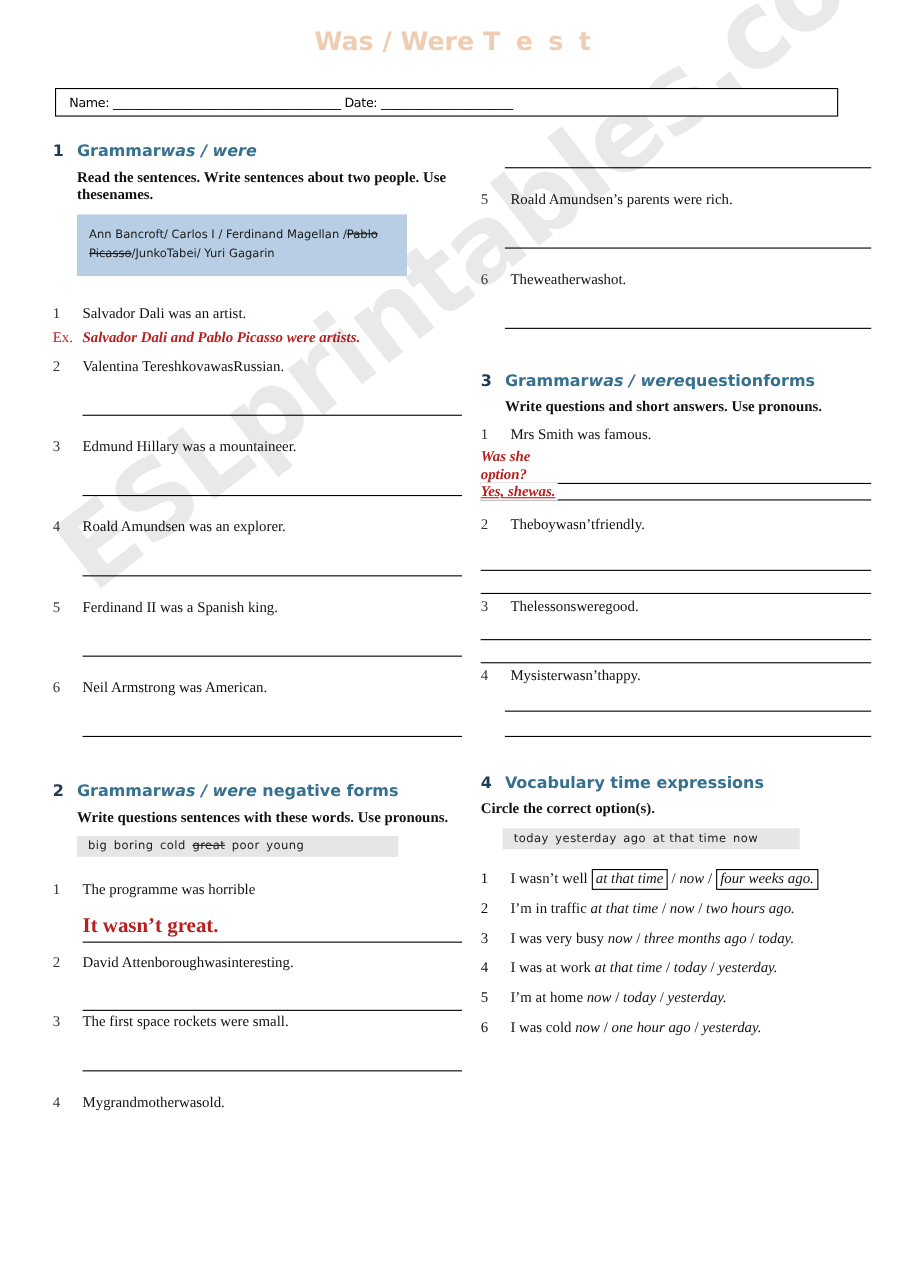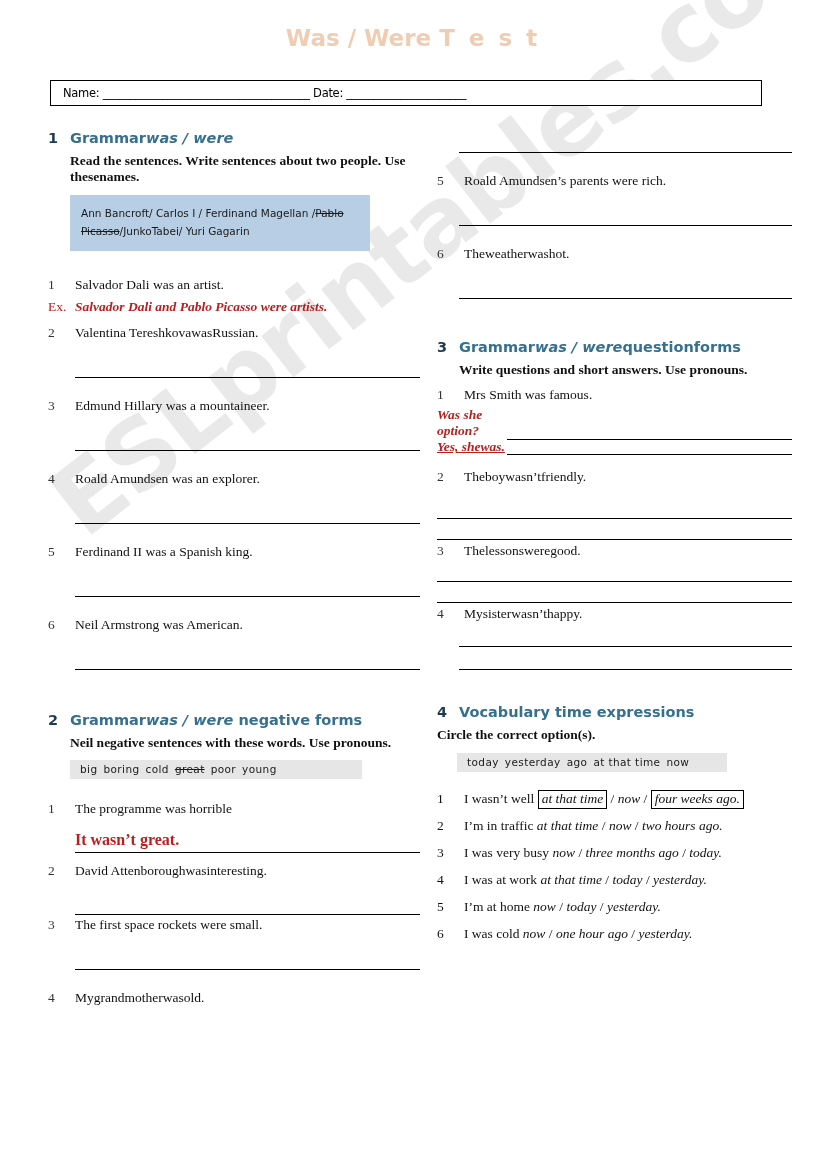--- a/index.html
+++ b/index.html
@@ -274,36 +274,36 @@
     </div>
 
     <div style="height:42px"></div>
 
     <div>
       <div class="sec-head">
         <span class="sec-num">2</span>
         <span class="sec-title"><span>Grammar</span><span class="it">was / were</span><span> negative forms</span></span>
       </div>
 
-      <div class="instr">Neil negative sentences with these words. Use pronouns.</div>
+      <div class="instr">Write questions sentences with these words. Use pronouns.</div>
 
       <div class="wordbox-gray w1">
         <span>big</span><span class="wb-gap"></span><span>boring</span><span class="wb-gap"></span><span>cold</span><span class="wb-gap"></span><span class="strike">great</span><span class="wb-gap"></span><span>poor</span><span class="wb-gap"></span><span>young</span>
       </div>
 
       <div style="height:22px"></div>
 
       <div class="qitem">
         <div class="qrow">
           <span class="qnum">1</span>
           <span class="qtext">The programme was horrible</span>
         </div>
         <div style="height:14px"></div>
         <div style="margin-left:27px">
-          <span class="red-ans upright" style="font-size:16px">It wasn’t great.</span>
+          <span class="red-ans upright" style="font-size:19px">It wasn’t great.</span>
         </div>
         <div style="height:3px"></div>
         <div class="answer-line" style="margin-left:27px"></div>
       </div>
 
       <div style="height:10px"></div>
 
       <div class="qitem">
         <div class="qrow">
           <span class="qnum">2</span>

